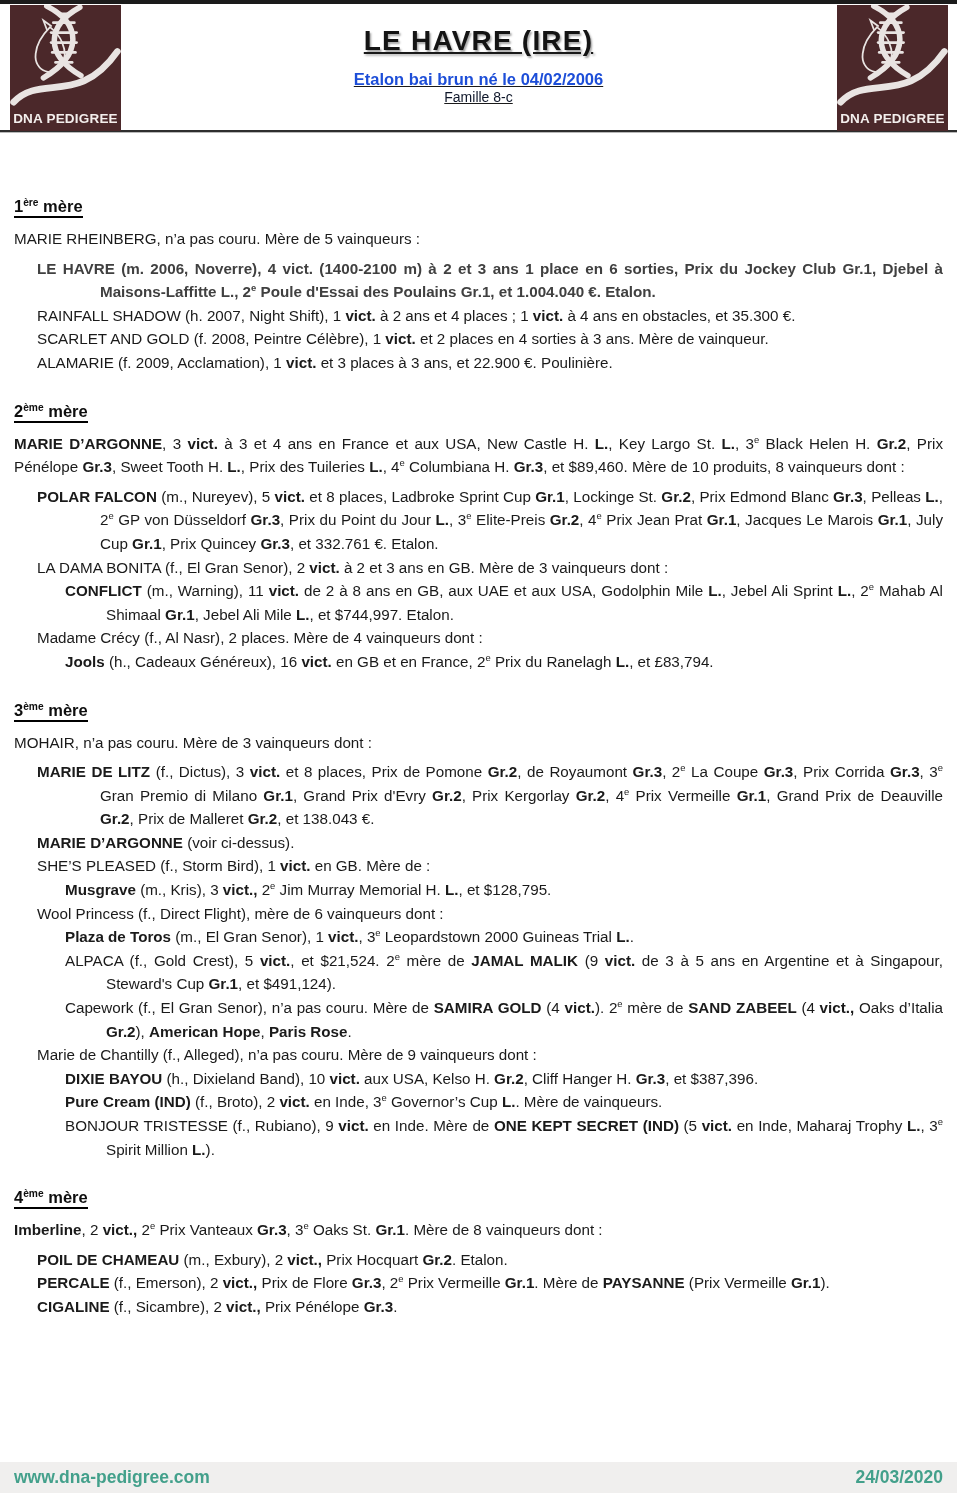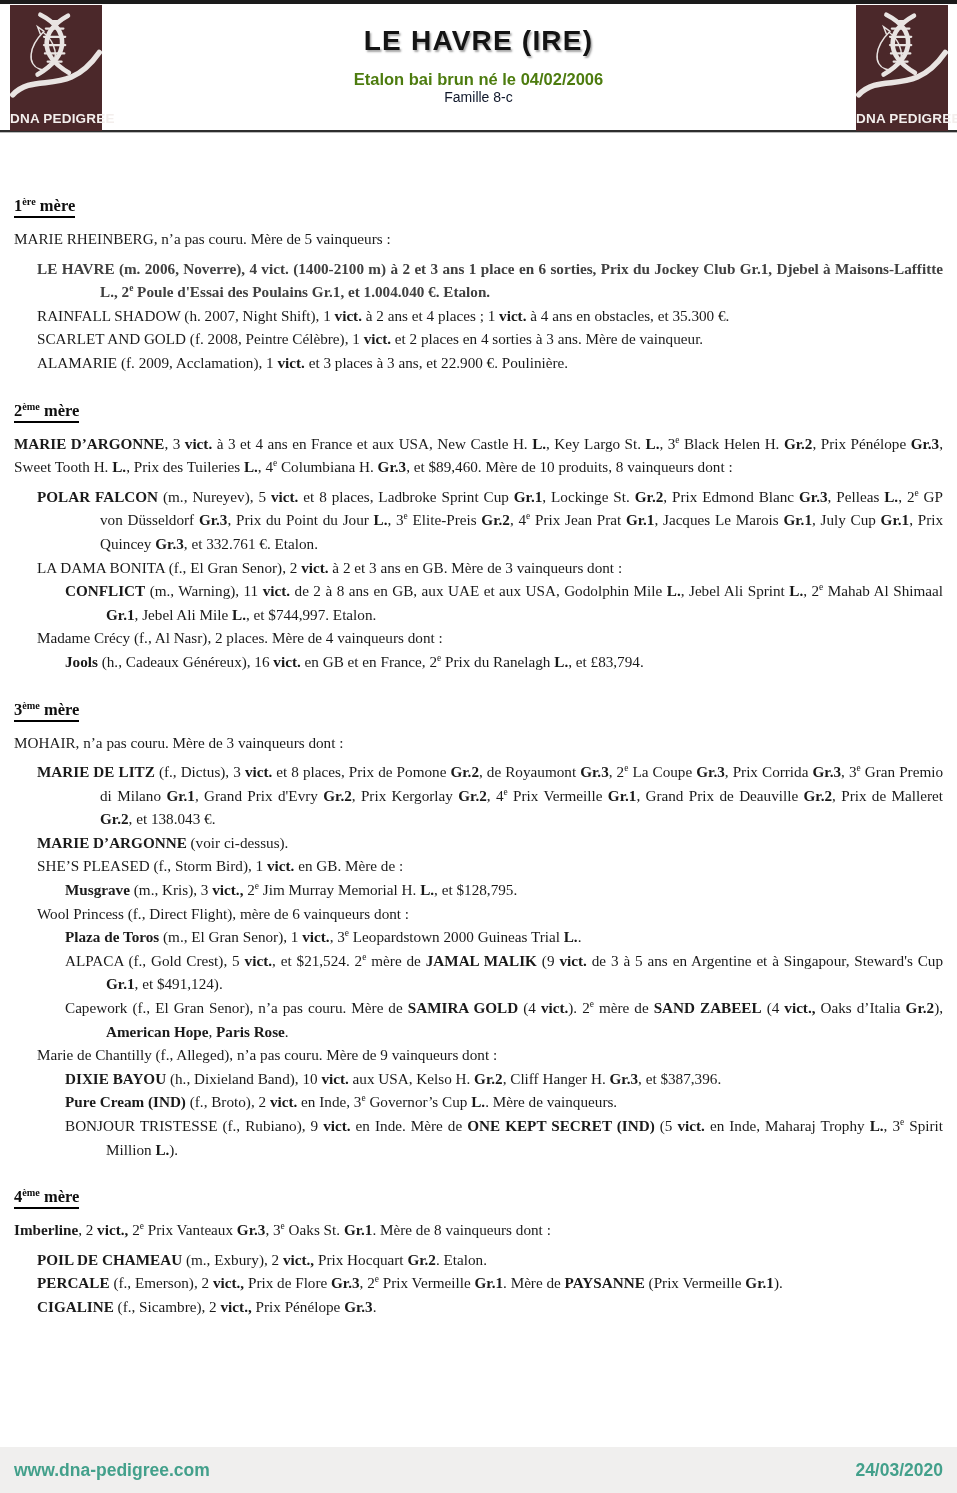--- a/index.html
+++ b/index.html
@@ -9,56 +9,56 @@
     font-family:"Liberation Sans","DejaVu Sans",sans-serif; color:#1a1a1a;
     display:flex; flex-direction:column; overflow:hidden;
   }
   .top-strip { height:4px; background:#1b1b1b; }
   .header {
     position:relative; height:128px; background:#fff;
     border-bottom:2px solid #2e2e2e; box-shadow:0 1px 0 #b9b9b9;
     flex:0 0 auto;
   }
   .logo {
-    position:absolute; top:1px; width:92px; height:126px; background:#4b282a;
+    position:absolute; top:1px; width:111px; height:126px; background:#4b282a;
     display:flex; flex-direction:column; align-items:stretch;
   }
   .logo-left { left:10px; }
   .logo-right { right:9px; }
   .logo svg { flex:1 1 auto; width:100%; }
   .logo-text {
     color:#f3eeec; font-weight:bold; font-size:13.5px; text-align:center;
     padding-bottom:5px; letter-spacing:0.2px; white-space:nowrap;
   }
-  .header-center { text-align:center; padding-top:21px; }
+  .header-center { text-align:center; padding-top:21px;text-decoration:underline; }
   .title {
     margin:0; font-size:28px; font-weight:bold; letter-spacing:1.2px; color:#141414;
     text-shadow:1.5px 1.5px 2px rgba(60,60,60,0.45);
   }
-  .subtitle { font-weight:bold; font-size:16.5px; margin-top:13px; color:#4d7c0f; }
+  .subtitle { font-weight:bold; font-size:16.5px; margin-top:13px; color:#1d4ed8; }
   .family { font-size:14px; margin-top:0; color:#0f172a; }
 
-  .content { flex:1 1 auto; padding:0 14px; overflow:hidden;font-family:Liberation Serif, serif; }
+  .content { flex:1 1 auto; padding:0 14px; overflow:hidden; }
   .sec-heading { margin:26px 0 0; font-size:16.5px; line-height:20px; font-weight:bold; color:#0e0e0e; }
   .sec-heading:first-child { margin-top:64px; }
   .underline { border-bottom:2px solid #000; padding-bottom:1px; }
   .para {
     margin:0; font-size:15.2px; line-height:23.6px; text-align:justify; color:#1a1a1a;
   }
   .sec-heading + .para { margin-top:11px; }
   .para.gap { margin-top:6px; }
   .para b { font-weight:bold; }
   .ind0 { padding-left:0; }
   .ind1 { padding-left:86px; text-indent:-63px; }
   .ind2 { padding-left:92px; text-indent:-41px; }
   .red  { color:#404040; font-weight:bold; }
   .sup  { font-size:0.62em; vertical-align:super; line-height:0; }
 
   .footer {
-    flex:0 0 auto; height:46px; background:#f0efee;
+    flex:0 0 auto; height:31px; background:#f0efee;
     display:flex; justify-content:space-between; align-items:center;
     padding:0 14px; font-weight:bold; font-size:17.5px;
   }
   .footer .site, .footer .date { color:#43a08b; }
 </style>
 </head>
 <body>
 
 <div class="page">
   <div class="top-strip"></div>

